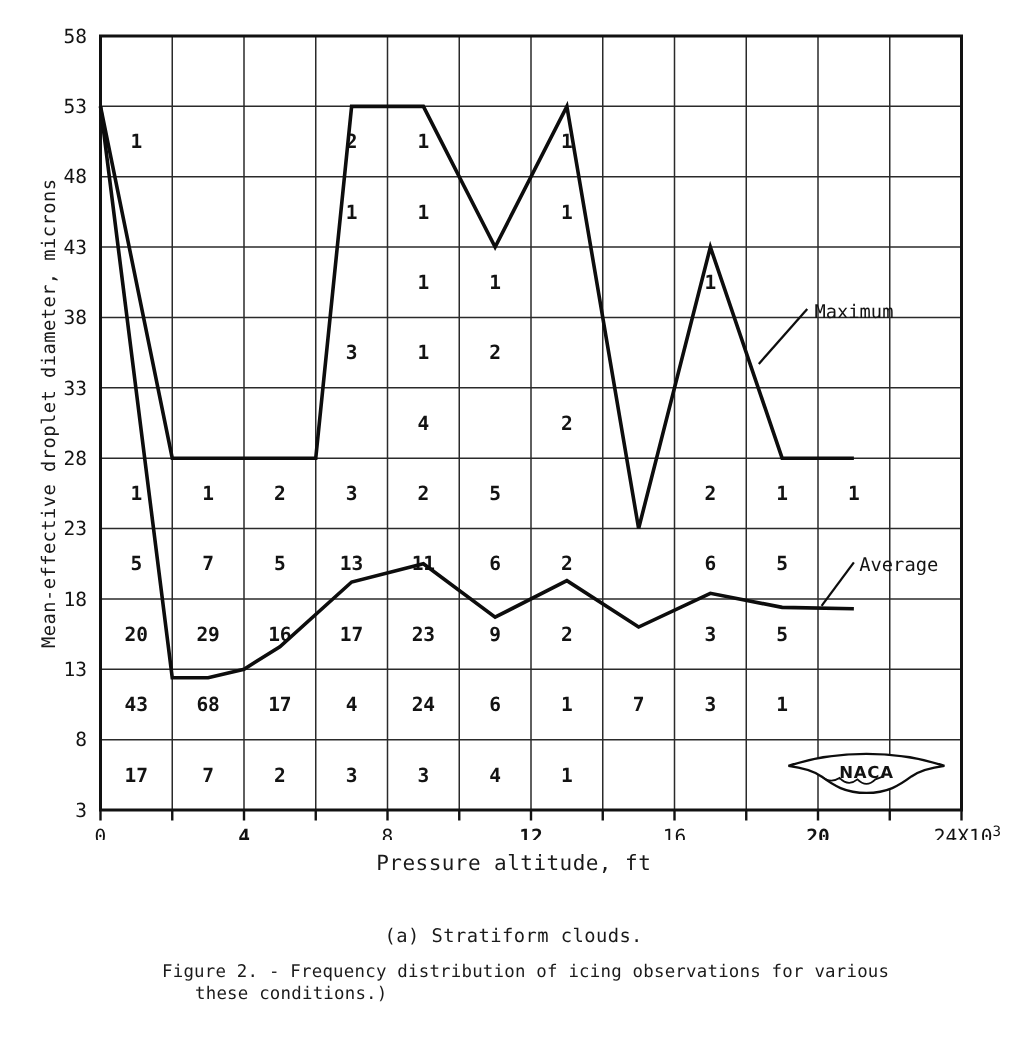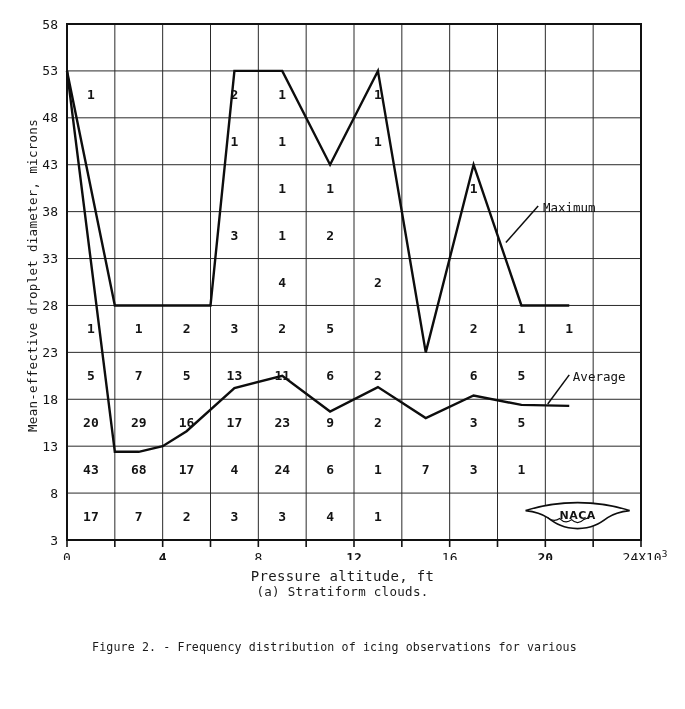--- a/index.html
+++ b/index.html
@@ -62,32 +62,32 @@
     text-align: center;
     font-size: 14px;
     letter-spacing: 0.3px;
     color: #1a1a1a;
   }
 
   
   .sub-caption {
     position: absolute;
     left: 0;
-    top: 584px;
+    top: 616px;
     width: 685px;
     text-align: center;
     font-size: 12.5px;
     letter-spacing: 0.3px;
     color: #1a1a1a;
   }
 
   
   .figure-caption {
     position: absolute;
-    left: 92px;
+    left: 108px;
     top: 640px;
     width: 560px;
     font-size: 11.6px;
     line-height: 15.4px;
     letter-spacing: 0.15px;
     color: #1a1a1a;
   }
   .figure-caption .cap-line {
     white-space: pre;
   }
@@ -272,15 +272,16 @@
 
     <div class="y-axis-title">Mean-effective droplet diameter, microns</div>
   </div>
 
   <div class="x-axis-title">Pressure altitude, ft</div>
 
   <div class="sub-caption">(a) Stratiform clouds.</div>
 
   <div class="figure-caption">
     <div class="cap-line">Figure 2. - Frequency distribution of icing observations for various</div>
+    <div class="cap-line cap-indent">these conditions.)</div>
   </div>
 
 </div>
 
 </body></html>

